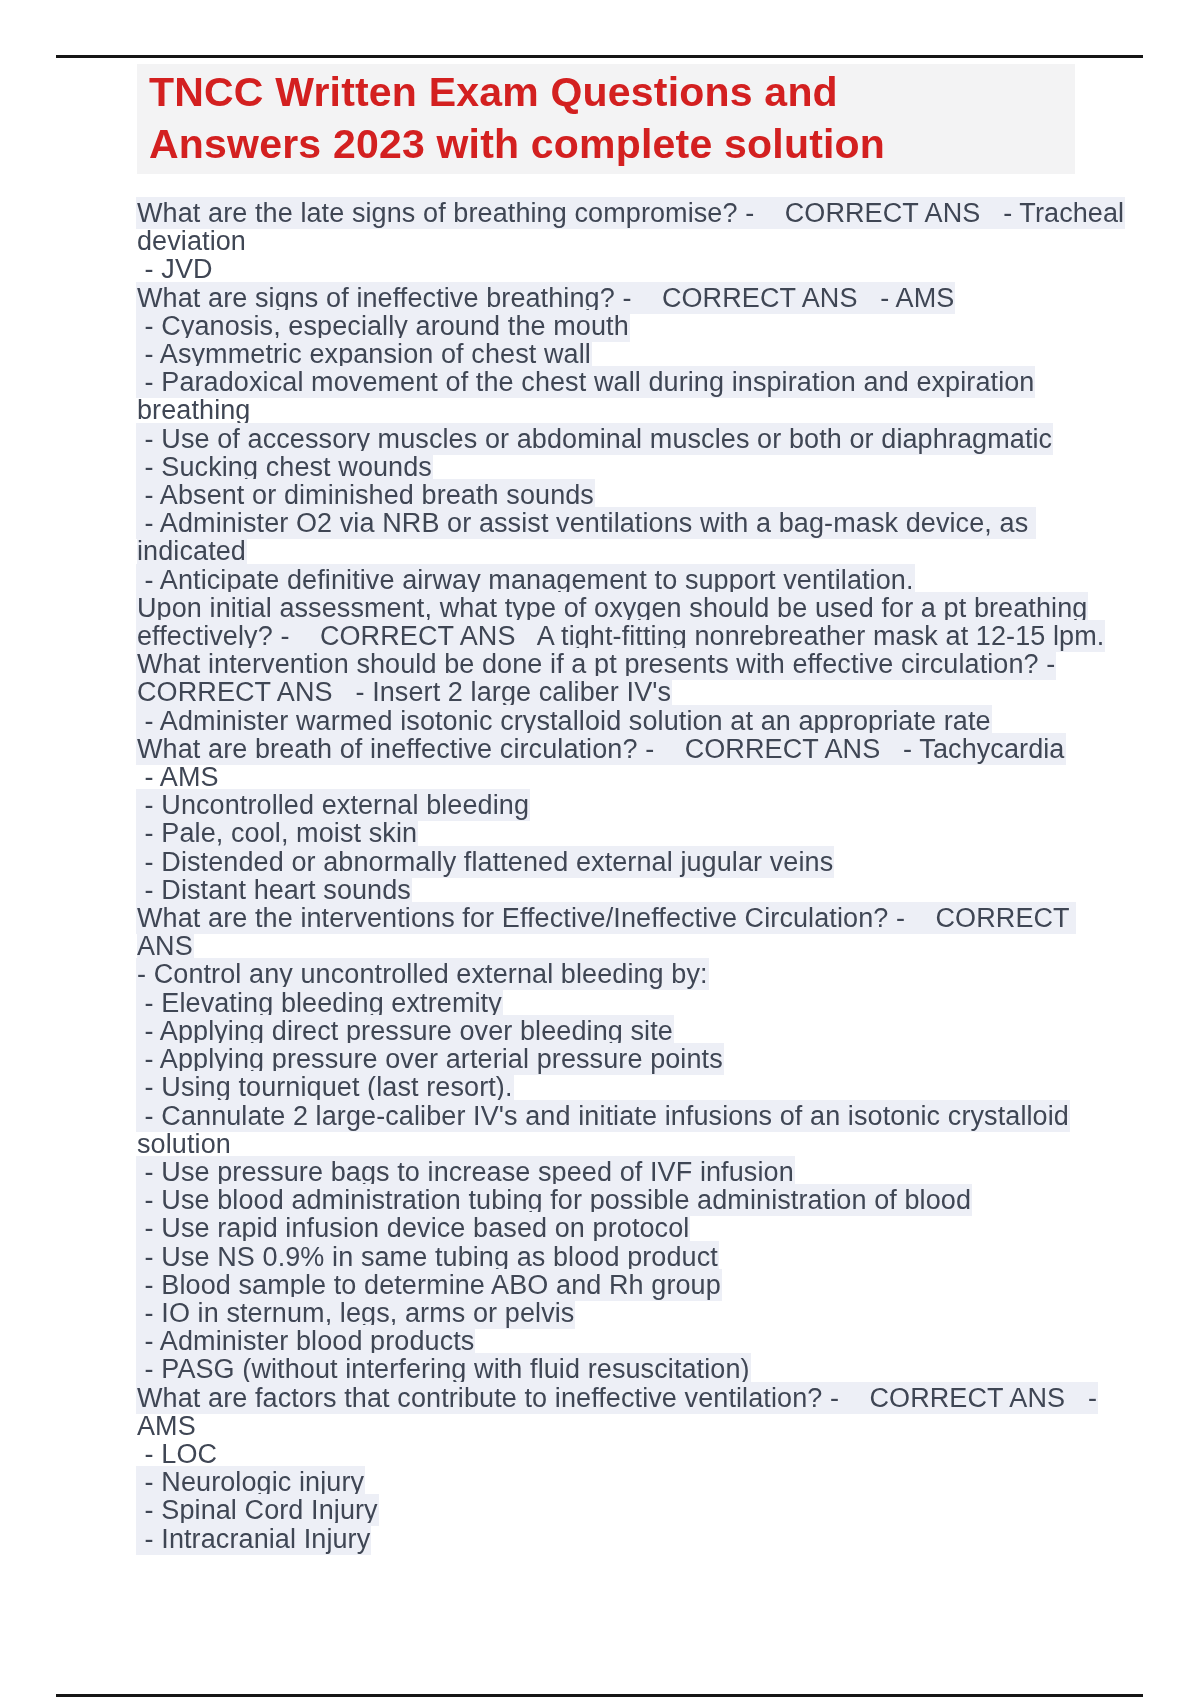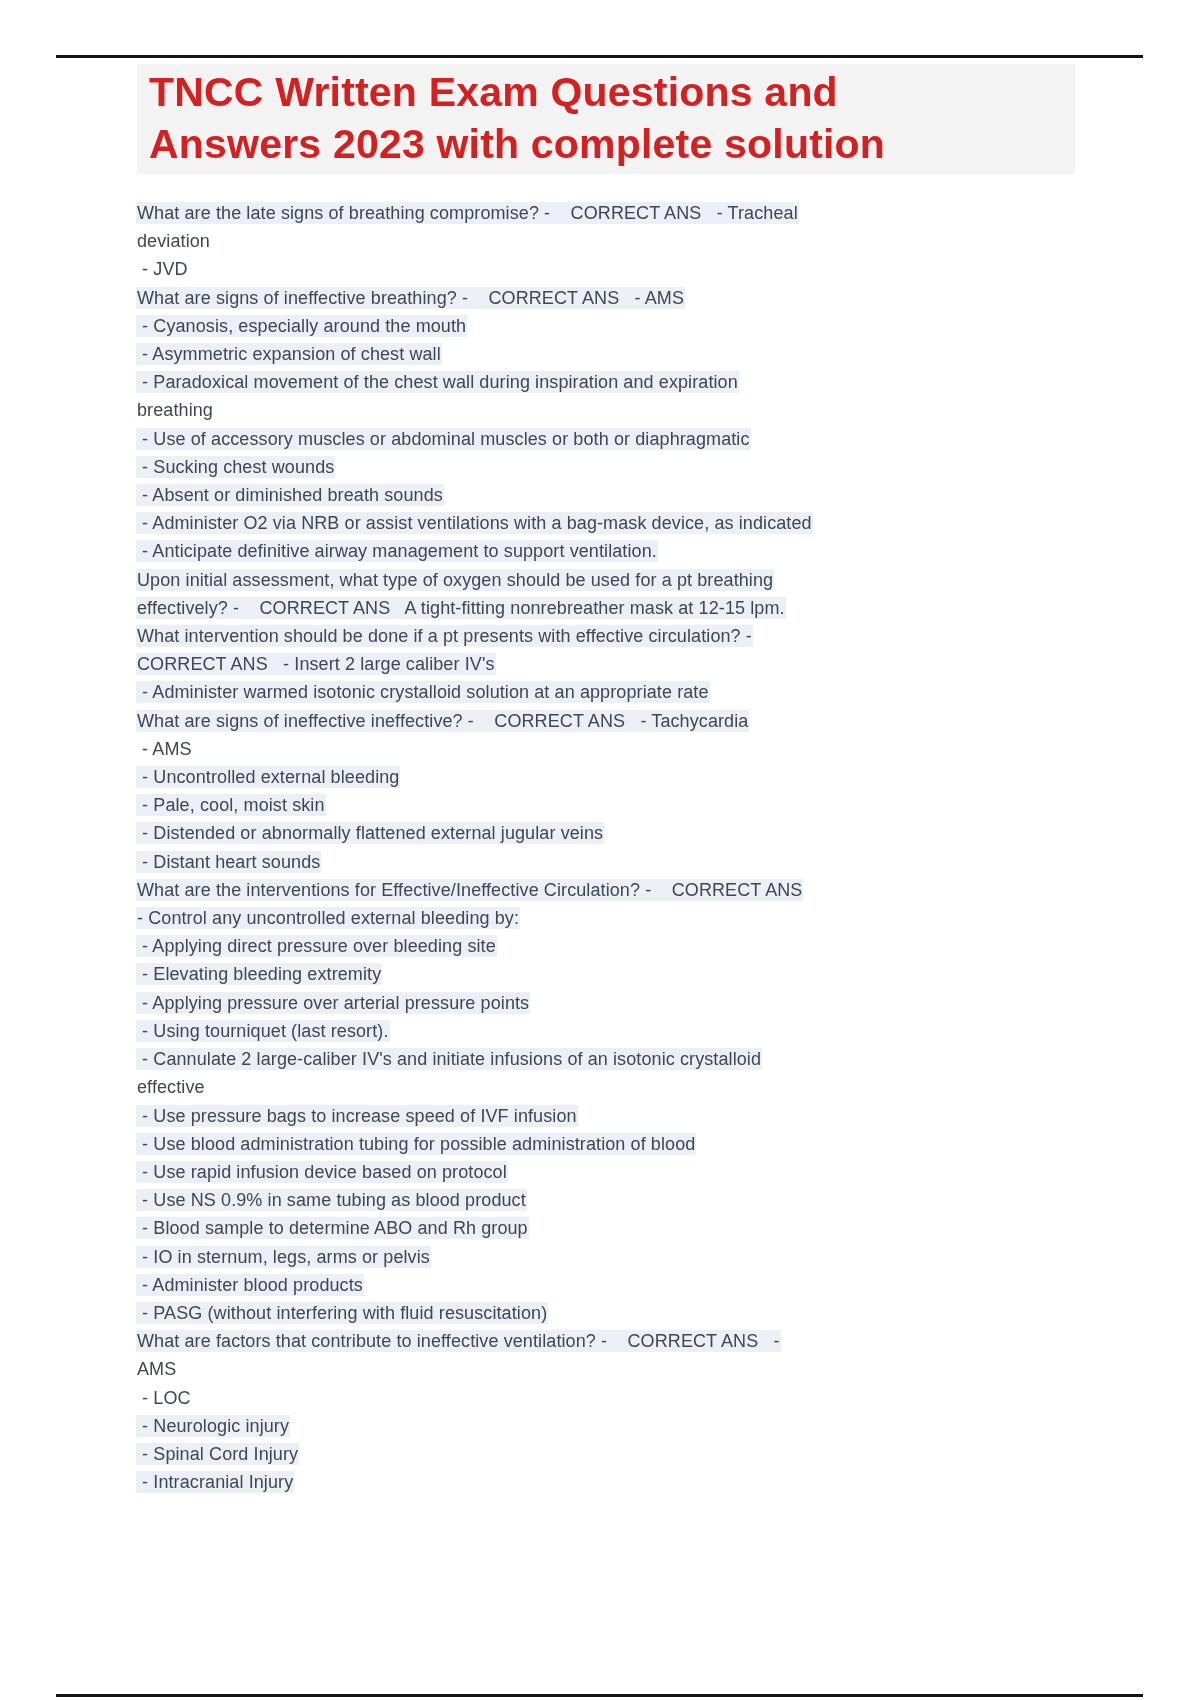--- a/index.html
+++ b/index.html
@@ -21,21 +21,21 @@
     margin:0;box-sizing:border-box;
     padding:2px 0 4px 12px;
     background:var(--title-bg,#f3f3f4);
     color:var(--accent,#d32020);
     font-size:41px;line-height:52px;font-weight:bold;
     letter-spacing:0.2px;
     white-space:pre-line;
   }
   .body-text{
     position:absolute;left:137px;top:199px;width:990px;
-    font-size:18px;line-height:28.2px;
+    font-size:27px;line-height:28.2px;
     color:var(--body-text,#3f4654);
     letter-spacing:0.1px;
   }
   .line{white-space:pre-wrap;min-height:28.2px;}
   .line span{display:inline;}
   .line span.hl{background:var(--highlight,#edeff6);box-shadow:0 0 0 1px var(--highlight,#edeff6);}
 </style>
 </head>
 <body>
 
@@ -55,34 +55,34 @@
       <div class="line"><span class="hl"> - Use of accessory muscles or abdominal muscles or both or diaphragmatic</span></div>
       <div class="line"><span class="hl"> - Sucking chest wounds</span></div>
       <div class="line"><span class="hl"> - Absent or diminished breath sounds</span></div>
       <div class="line"><span class="hl"> - Administer O2 via NRB or assist ventilations with a bag-mask device, as indicated</span></div>
       <div class="line"><span class="hl"> - Anticipate definitive airway management to support ventilation.</span></div>
       <div class="line"><span class="hl">Upon initial assessment, what type of oxygen should be used for a pt breathing</span></div>
       <div class="line"><span class="hl">effectively? -    CORRECT ANS   A tight-fitting nonrebreather mask at 12-15 lpm.</span></div>
       <div class="line"><span class="hl">What intervention should be done if a pt presents with effective circulation? -</span></div>
       <div class="line"><span class="hl">CORRECT ANS   - Insert 2 large caliber IV's</span></div>
       <div class="line"><span class="hl"> - Administer warmed isotonic crystalloid solution at an appropriate rate</span></div>
-      <div class="line"><span class="hl">What are signs of ineffective ineffective? -    CORRECT ANS   - Tachycardia</span></div>
+      <div class="line"><span class="hl">What are breath of ineffective circulation? -    CORRECT ANS   - Tachycardia</span></div>
       <div class="line"><span> - AMS</span></div>
       <div class="line"><span class="hl"> - Uncontrolled external bleeding</span></div>
       <div class="line"><span class="hl"> - Pale, cool, moist skin</span></div>
       <div class="line"><span class="hl"> - Distended or abnormally flattened external jugular veins</span></div>
       <div class="line"><span class="hl"> - Distant heart sounds</span></div>
       <div class="line"><span class="hl">What are the interventions for Effective/Ineffective Circulation? -    CORRECT ANS</span></div>
       <div class="line"><span class="hl">- Control any uncontrolled external bleeding by:</span></div>
+      <div class="line"><span class="hl"> - Elevating bleeding extremity</span></div>
       <div class="line"><span class="hl"> - Applying direct pressure over bleeding site</span></div>
-      <div class="line"><span class="hl"> - Elevating bleeding extremity</span></div>
       <div class="line"><span class="hl"> - Applying pressure over arterial pressure points</span></div>
       <div class="line"><span class="hl"> - Using tourniquet (last resort).</span></div>
       <div class="line"><span class="hl"> - Cannulate 2 large-caliber IV's and initiate infusions of an isotonic crystalloid</span></div>
-      <div class="line"><span>effective</span></div>
+      <div class="line"><span>solution</span></div>
       <div class="line"><span class="hl"> - Use pressure bags to increase speed of IVF infusion</span></div>
       <div class="line"><span class="hl"> - Use blood administration tubing for possible administration of blood</span></div>
       <div class="line"><span class="hl"> - Use rapid infusion device based on protocol</span></div>
       <div class="line"><span class="hl"> - Use NS 0.9% in same tubing as blood product</span></div>
       <div class="line"><span class="hl"> - Blood sample to determine ABO and Rh group</span></div>
       <div class="line"><span class="hl"> - IO in sternum, legs, arms or pelvis</span></div>
       <div class="line"><span class="hl"> - Administer blood products</span></div>
       <div class="line"><span class="hl"> - PASG (without interfering with fluid resuscitation)</span></div>
       <div class="line"><span class="hl">What are factors that contribute to ineffective ventilation? -    CORRECT ANS   -</span></div>
       <div class="line"><span>AMS</span></div>

